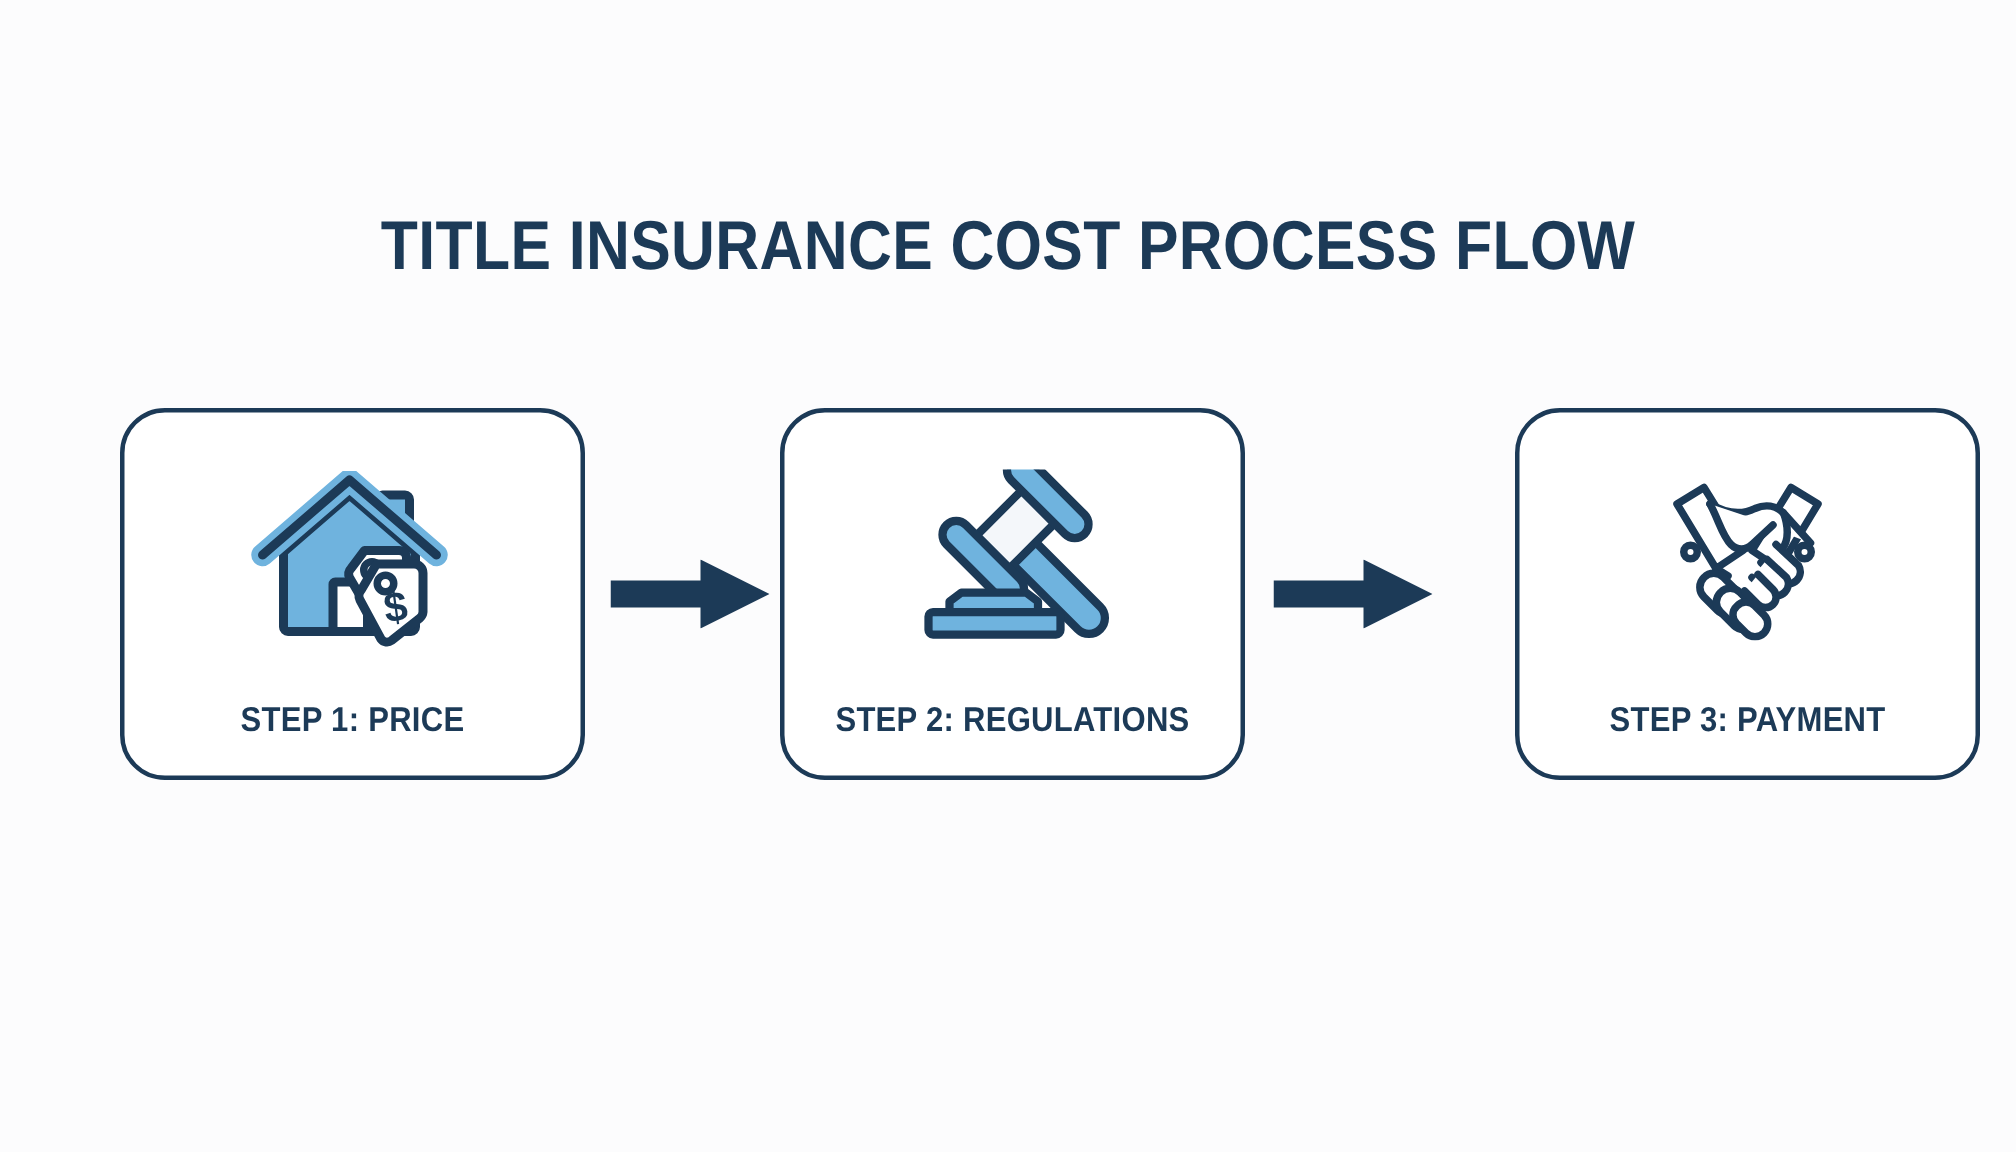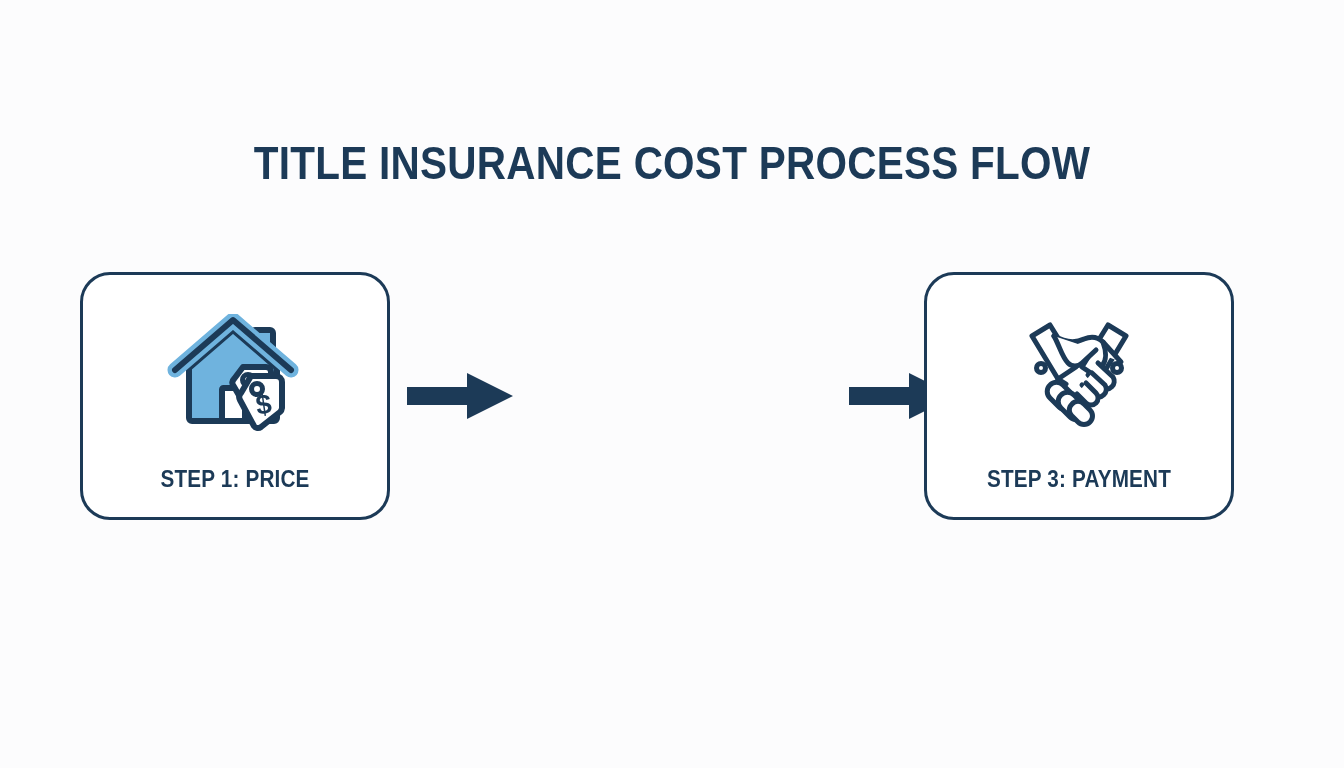--- a/index.html
+++ b/index.html
@@ -57,21 +57,21 @@
     border: 3.5px solid #1c3a57;
     border-radius: 30px;
     background: #ffffff;
     display: flex;
     flex-direction: column;
     align-items: center;
     justify-content: flex-start;
   }
   .card-1 { left: 80px; }
   .card-2 { left: 520px; }
-  .card-3 { left: 924px; }
+  .card-3 { left: 1010px; }
 
   .card-icon {
     margin-top: 34px;
     width: 150px;
     height: 128px;
     display: flex;
     align-items: center;
     justify-content: center;
   }
   .card-icon svg { display: block; }
@@ -136,20 +136,44 @@
       </div>
       <div class="card-label">STEP 1: PRICE</div>
     </div>
 
     <div class="arrow arrow-1">
       <svg width="106" height="46" viewBox="0 0 106 46" xmlns="http://www.w3.org/2000/svg">
         <path d="M0 14 H60 V0 L106 23 L60 46 V32 H0 Z" fill="#1c3a57"></path>
       </svg>
     </div>
 
+    <div class="card card-2">
+      <div class="card-icon">
+        <svg width="134" height="120" viewBox="0 0 134 120" fill="none" xmlns="http://www.w3.org/2000/svg">
+
+          <path d="M67 48 L118 99" stroke="#6fb3de" stroke-width="17" stroke-linecap="round"></path>
+          <path d="M67 48 L118 99" stroke="#1c3a57" stroke-width="23" stroke-linecap="round" opacity="0"></path>
+          <g stroke="#1c3a57" stroke-width="5.5" stroke-linejoin="round" stroke-linecap="round">
+            <path d="M59.5 55.5 L110.5 106.5 a10.5 10.5 0 0 0 15 -15 L74.5 40.5 a10.5 10.5 0 0 0 -15 15 Z" fill="#6fb3de"></path>
+
+            <path d="M43 44 L73 14 L95 36 L65 66 Z" fill="#f4f7fa"></path>
+
+            <path d="M66 7 L102 43 a9 9 0 0 0 13 -13 L79 -6 a9 9 0 0 0 -13 13 Z" fill="#6fb3de"></path>
+
+            <path d="M36 37 L72 73 a9 9 0 0 1 -13 13 L23 50 a9 9 0 0 1 13 -13 Z" fill="#6fb3de"></path>
+          </g>
+
+          <g stroke="#1c3a57" stroke-width="5.5" stroke-linejoin="round">
+            <path d="M25 88 L33 82 h43 l8 6 v7 H25 Z" fill="#6fb3de"></path>
+            <path d="M14 95 h82 a3 3 0 0 1 3 3 v9 a3 3 0 0 1 -3 3 H14 a3 3 0 0 1 -3 -3 v-9 a3 3 0 0 1 3 -3 Z" fill="#6fb3de"></path>
+          </g>
+        </svg>
+      </div>
+      <div class="card-label">STEP 2: REGULATIONS</div>
+    </div>
 
     <div class="arrow arrow-2">
       <svg width="106" height="46" viewBox="0 0 106 46" xmlns="http://www.w3.org/2000/svg">
         <path d="M0 14 H60 V0 L106 23 L60 46 V32 H0 Z" fill="#1c3a57"></path>
       </svg>
     </div>
 
     <div class="card card-3">
       <div class="card-icon">
         <svg width="146" height="108" viewBox="0 0 146 108" fill="none" xmlns="http://www.w3.org/2000/svg" stroke="#1c3a57" stroke-width="5" stroke-linecap="round" stroke-linejoin="round">

